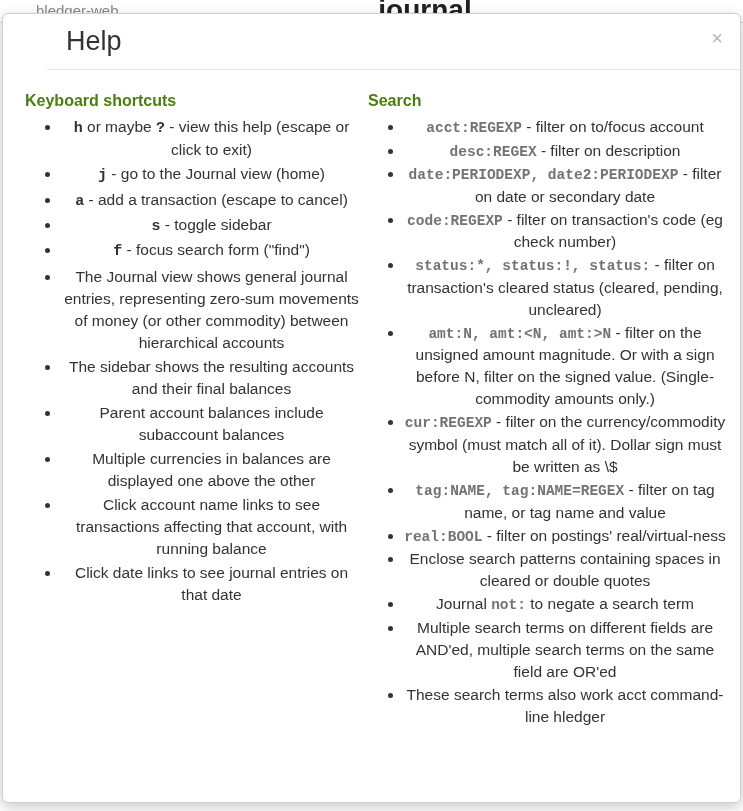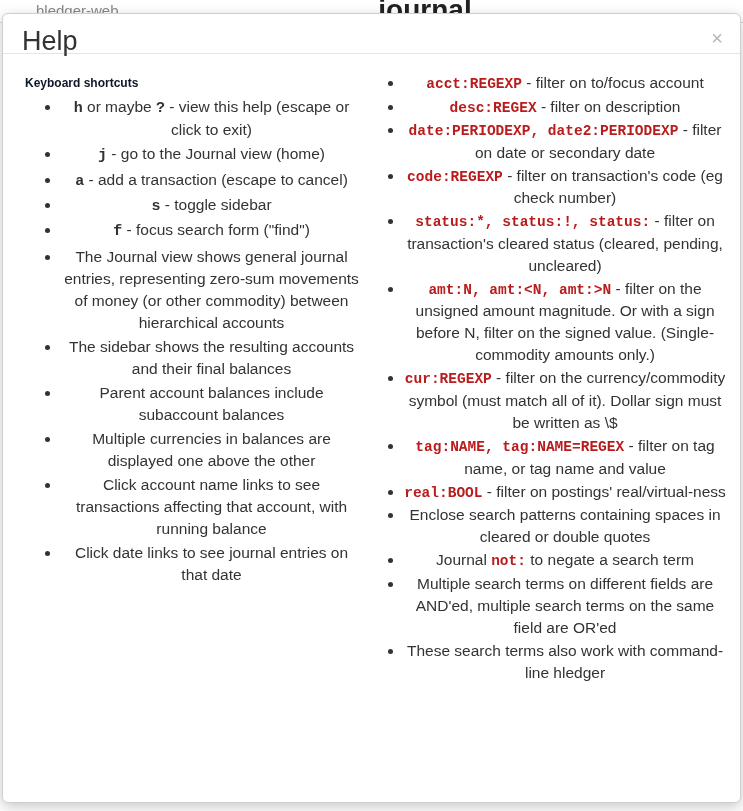--- a/index.html
+++ b/index.html
@@ -58,23 +58,24 @@
     height: 790px;
     background: #ffffff;
     border: 1px solid #cfcfcf;
     border-radius: 6px;
     box-shadow: 0 4px 14px rgba(0,0,0,0.22);
     box-sizing: border-box;
     overflow: hidden;
   }
   .modal-header {
     position: relative;
-    height: 40px;
+    height: 56px;
     border-bottom: 1px solid #e5e5e5;
     box-sizing: border-box;
+    margin-left: 44px;
   }
   .modal-title {
     position: absolute;
     left: 19px;
     top: 14px;
     font-size: 27px;
     color: #333;
     font-weight: normal;
     line-height: 1;
   }
@@ -103,23 +104,23 @@
     width: 366px;
     padding-left: 22px;
     padding-right: 6px;
   }
   .col-right {
     width: 373px;
     padding-left: 0px;
     padding-right: 14px;
   }
   h4.section {
-    font-size: 12px;
-    font-weight: bold;
-    color: #0f172a;
+    font-size: 16px;
+    font-weight: bold;
+    color: #4d7c0f;
     margin: 8px 0 6px 0;
     font-family: "Liberation Sans", sans-serif;
   }
   h4.section.tight {
     margin-top: 16px;
   }
   ul.list {
     margin: 4px 0 0 0;
     padding-left: 36px;
     list-style-type: disc;
@@ -131,21 +132,21 @@
     color: #333;
     margin-bottom: 2px;
   }
   ul.list.right li {
     margin-bottom: 1px;
   }
   code, .mono {
     font-family: "Liberation Mono", "DejaVu Sans Mono", monospace;
     font-size: 14.5px;
     font-weight: bold;
-    color: #b91c1c;
+    color: #737373;
   }
   .kbd {
     font-family: "Liberation Mono", "DejaVu Sans Mono", monospace;
     font-weight: bold;
     font-size: 15px;
   }
 </style>
 </head>
 <body>
 
@@ -178,31 +179,32 @@
         <li>The sidebar shows the resulting accounts and their final balances</li>
         <li>Parent account balances include subaccount balances</li>
         <li>Multiple currencies in balances are displayed one above the other</li>
         <li>Click account name links to see transactions affecting that account, with running balance</li>
         <li>Click date links to see journal entries on that date</li>
       </ul>
 
     </div>
 
     <div class="col col-right">
+      <h4 class="section">Search</h4>
       <ul class="list right">
         <li><span class="mono">acct:REGEXP</span><span> - filter on to/focus account</span></li>
         <li><span class="mono">desc:REGEX</span><span> - filter on description</span></li>
         <li><span class="mono">date:PERIODEXP, date2:PERIODEXP</span><span> - filter on date or secondary date</span></li>
         <li><span class="mono">code:REGEXP</span><span> - filter on transaction's code (eg check number)</span></li>
         <li><span class="mono">status:*, status:!, status:</span><span> - filter on transaction's cleared status (cleared, pending, uncleared)</span></li>
         <li><span class="mono">amt:N, amt:&lt;N, amt:&gt;N</span><span> - filter on the unsigned amount magnitude. Or with a sign before N, filter on the signed value. (Single-commodity amounts only.)</span></li>
         <li><span class="mono">cur:REGEXP</span><span> - filter on the currency/commodity symbol (must match all of it). Dollar sign must be written as \$</span></li>
         <li><span class="mono">tag:NAME, tag:NAME=REGEX</span><span> - filter on tag name, or tag name and value</span></li>
         <li><span class="mono">real:BOOL</span><span> - filter on postings' real/virtual-ness</span></li>
         <li>Enclose search patterns containing spaces in cleared or double quotes</li>
         <li><span>Journal </span><span class="mono">not:</span><span> to negate a search term</span></li>
         <li>Multiple search terms on different fields are AND'ed, multiple search terms on the same field are OR'ed</li>
-        <li>These search terms also work with command-line hledger</li>
+        <li>These search terms also work acct command-line hledger</li>
       </ul>
     </div>
 
   </div>
 </div>
 
 </body></html>

